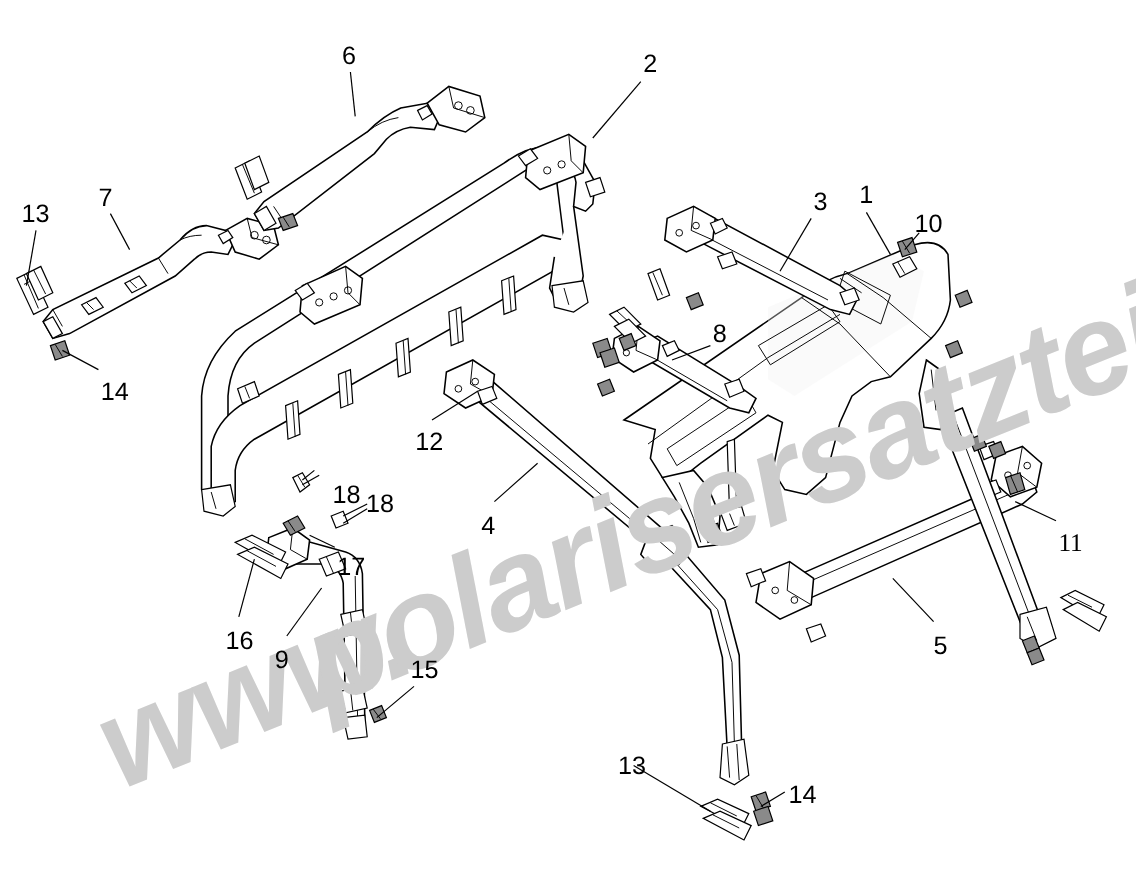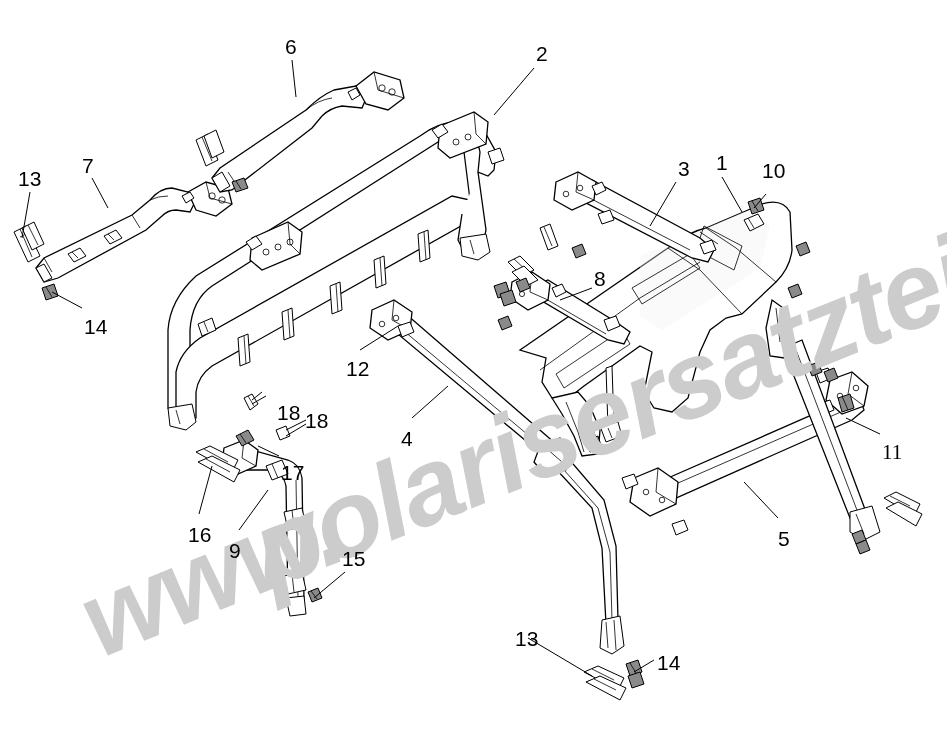--- a/index.html
+++ b/index.html
@@ -343,21 +343,21 @@
       <text class="wm-text" x="215" y="500">polarisersatzteile.de</text>
     </g>
   </svg>
 
   <div class="callout" style="left:18px;top:168px;">13</div>
   <div class="callout" style="left:82px;top:155px;">7</div>
   <div class="callout" style="left:285px;top:36px;">6</div>
   <div class="callout" style="left:536px;top:43px;">2</div>
   <div class="callout" style="left:678px;top:158px;">3</div>
   <div class="callout" style="left:716px;top:152px;">1</div>
-  <div class="callout" style="left:762px;top:160px;text-align:center;">10</div>
+  <div class="callout" style="left:762px;top:176px;text-align:center;">10</div>
   <div class="callout" style="left:84px;top:316px;">14</div>
   <div class="callout" style="left:594px;top:268px;">8</div>
   <div class="callout" style="left:346px;top:358px;text-align:right;">12</div>
   <div class="callout" style="left:401px;top:428px;">4</div>
   <div class="callout" style="left:277px;top:384px;margin-top:18px;">18</div>
   <div class="callout" style="left:305px;top:410px;">18</div>
   <div class="callout" style="left:281px;top:462px;">17</div>
   <div class="callout" style="left:188px;top:524px;text-align:center;">16</div>
   <div class="callout" style="left:229px;top:540px;">9</div>
   <div class="callout" style="left:342px;top:548px;">15</div>

